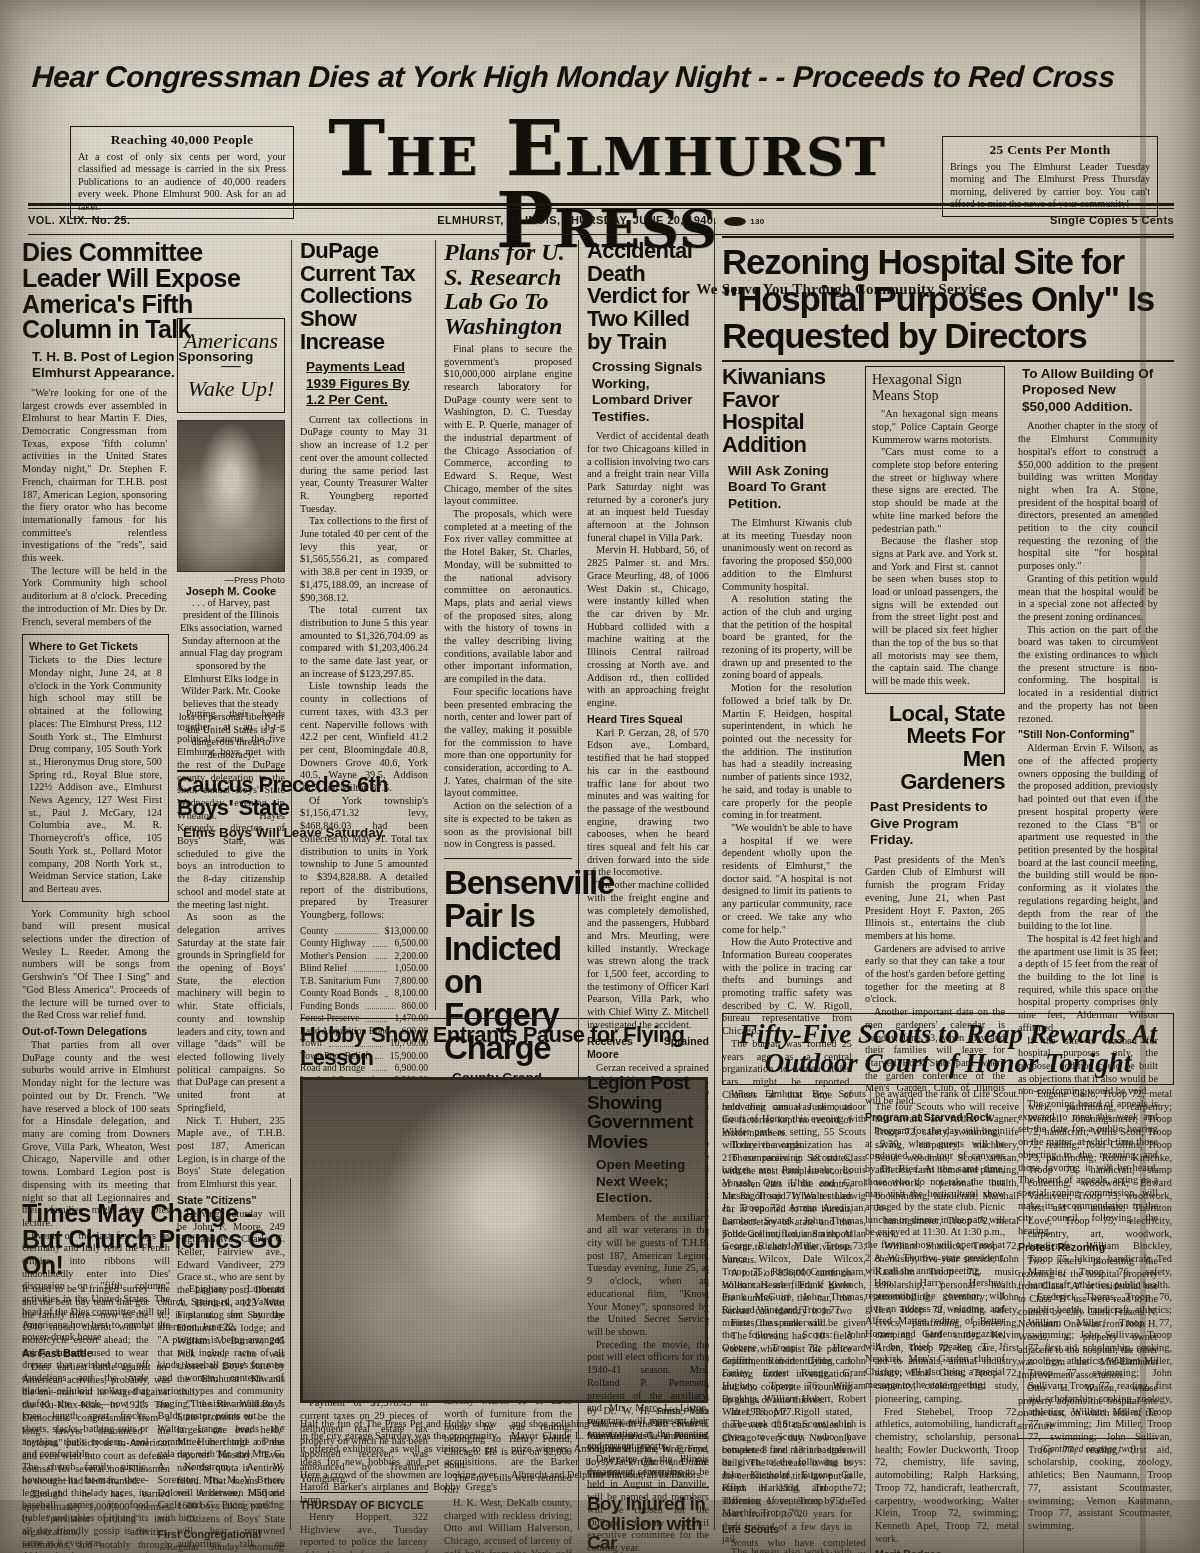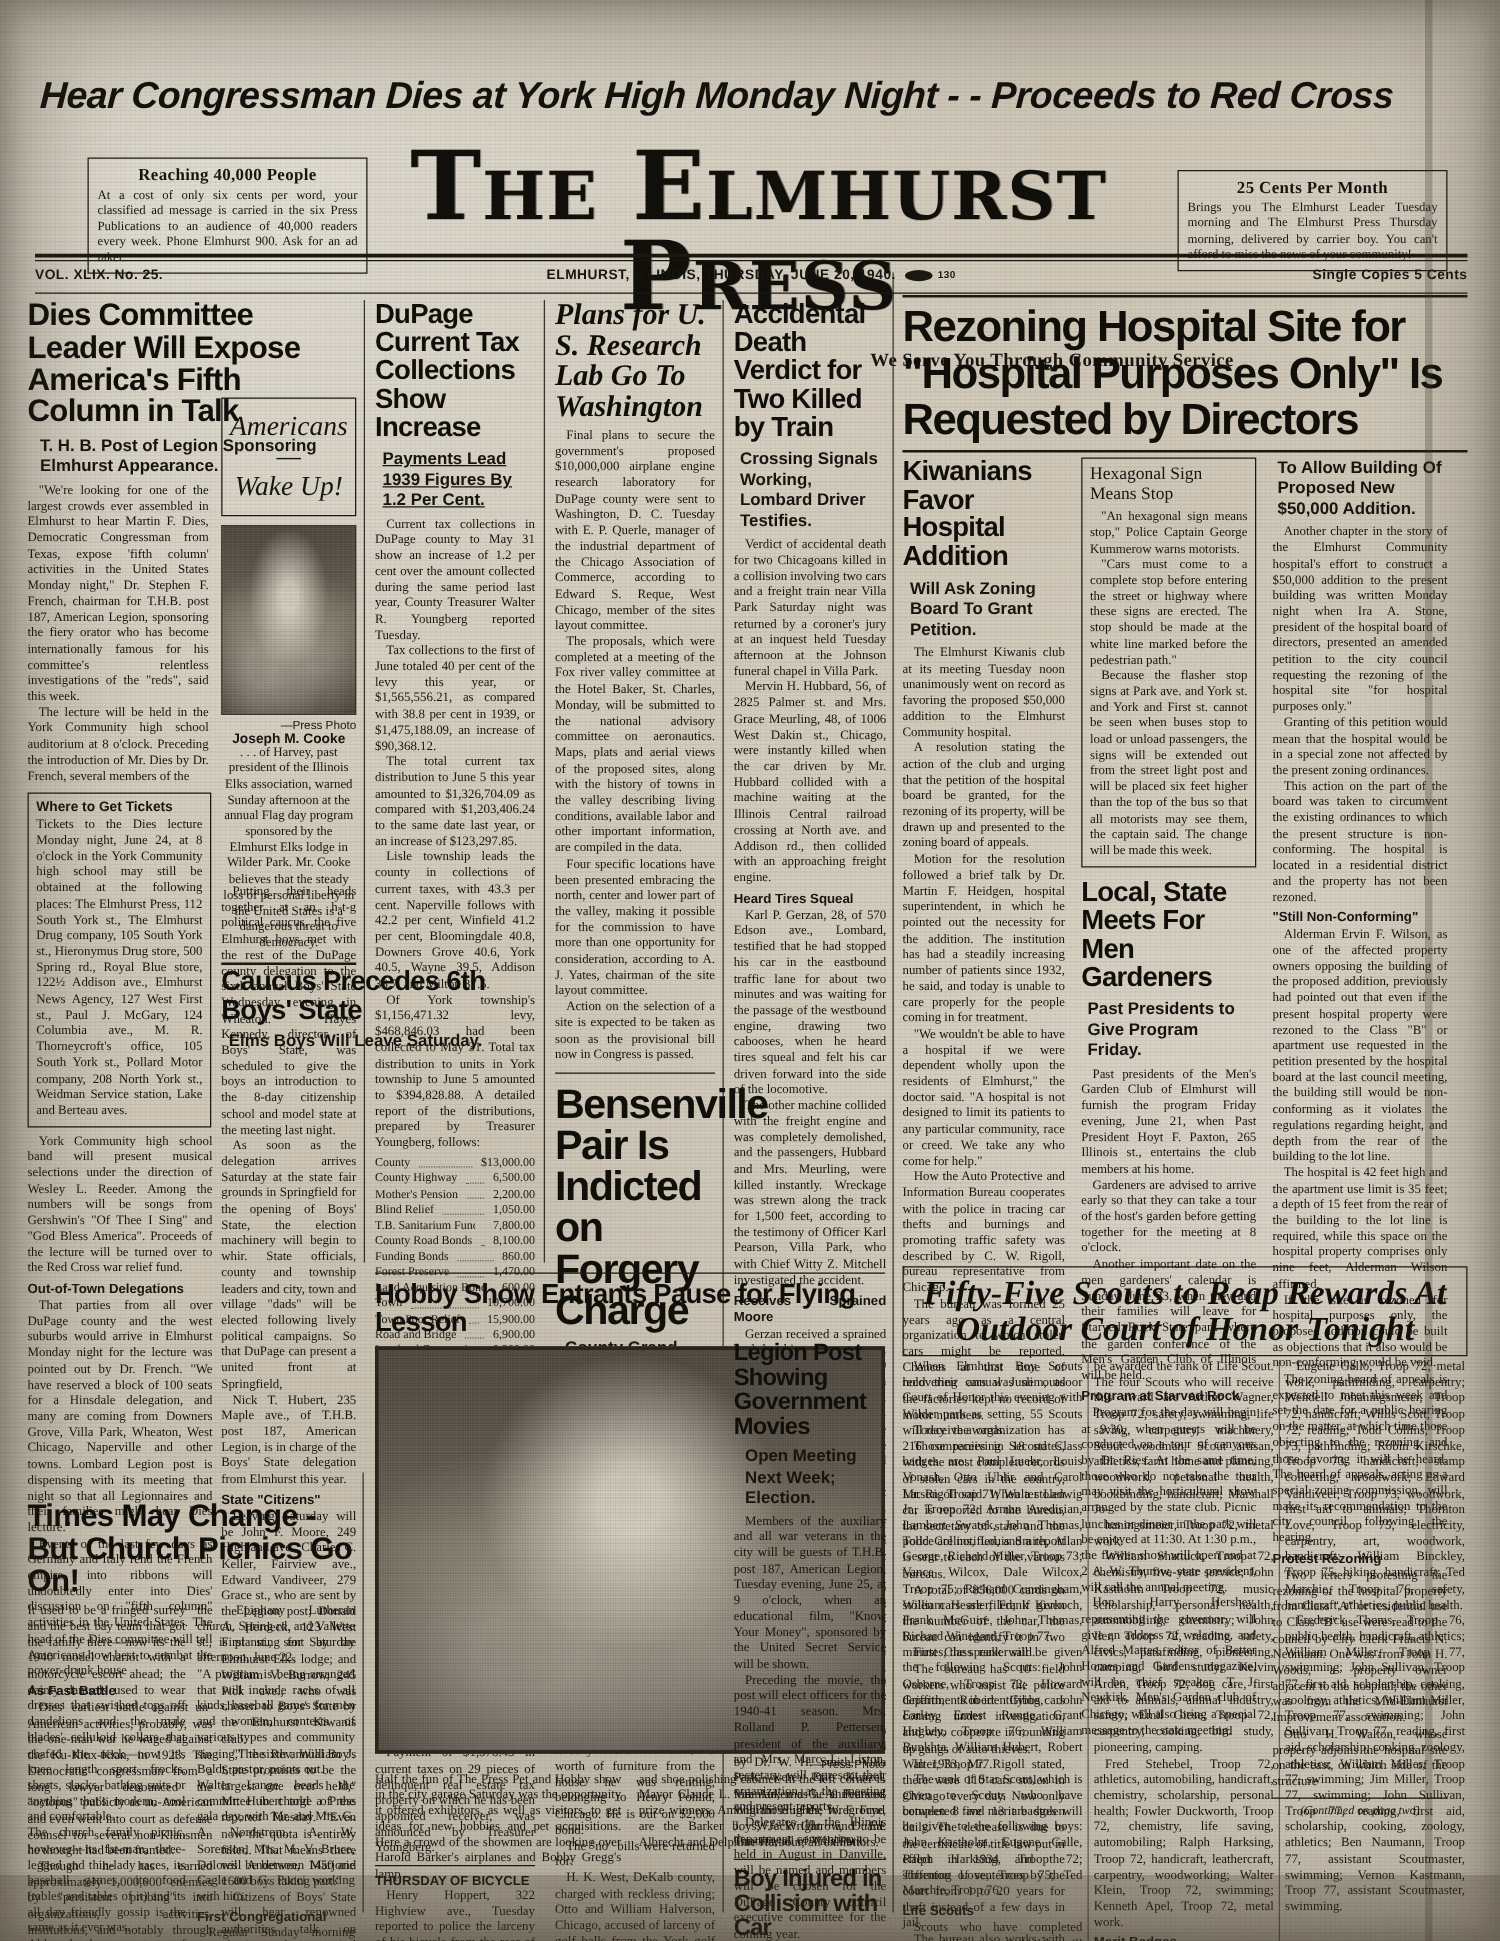--- a/index.html
+++ b/index.html
@@ -479,21 +479,21 @@
 
     <div class="col" style="left:843px;top:348px;width:140px;">
       <div class="boxed">
         <div style="font-family:'Liberation Serif',serif;font-weight:normal;font-size:14px;line-height:1.15;margin-bottom:4px;">Hexagonal Sign Means Stop</div>
         <div class="body">
           <p>"An hexagonal sign means stop," Police Captain George Kummerow warns motorists.</p>
           <p>"Cars must come to a complete stop before entering the street or highway where these signs are erected. The stop should be made at the white line marked before the pedestrian path."</p>
           <p>Because the flasher stop signs at Park ave. and York st. and York and First st. cannot be seen when buses stop to load or unload passengers, the signs will be extended out from the street light post and will be placed six feet higher than the top of the bus so that all motorists may see them, the captain said. The change will be made this week.</p>
         </div>
       </div>
-      <div class="hl h2" style="margin-top:9px;">Local, State Meets For Men Gardeners</div>
+      <div class="hl h2" style="margin-top:9px;text-align:right;">Local, State Meets For Men Gardeners</div>
       <div class="deck" style="margin-left:5px;">Past Presidents to Give Program Friday.</div>
       <div class="body">
         <p>Past presidents of the Men's Garden Club of Elmhurst will furnish the program Friday evening, June 21, when Past President Hoyt F. Paxton, 265 Illinois st., entertains the club members at his home.</p>
         <p>Gardeners are advised to arrive early so that they can take a tour of the host's garden before getting together for the meeting at 8 o'clock.</p>
         <p>Another important date on the men gardeners' calendar is Sunday, June 23, when they and their families will leave for Starved Rock State park where the garden conference of the Men's Garden Club of Illinois will be held.</p>
         <div class="subh">Program at Starved Rock</div>
         <p>Program for the day will begin at 9:30, when guests will be conducted on a tour of canyons by Dr. Ries. At the same time, those who do not take the tour may visit the horticultural show arranged by the state club. Picnic lunches or dinner in the park will be enjoyed at 11:30. At 1:30 p.m., the flower show will open and at 2 A. W. Thurow, state president, will call the annual meeting.</p>
         <p>Hon. Harry Hershey, representing the governor, will give an address of welcome, and Alfred Mattes, editor of Better Homes and Gardens magazine, will be chief speaker. T. J. Newkirk, Men's Garden club of Chicago, will also bring a special message to the state meeting.</p>
       </div>
     </div>

